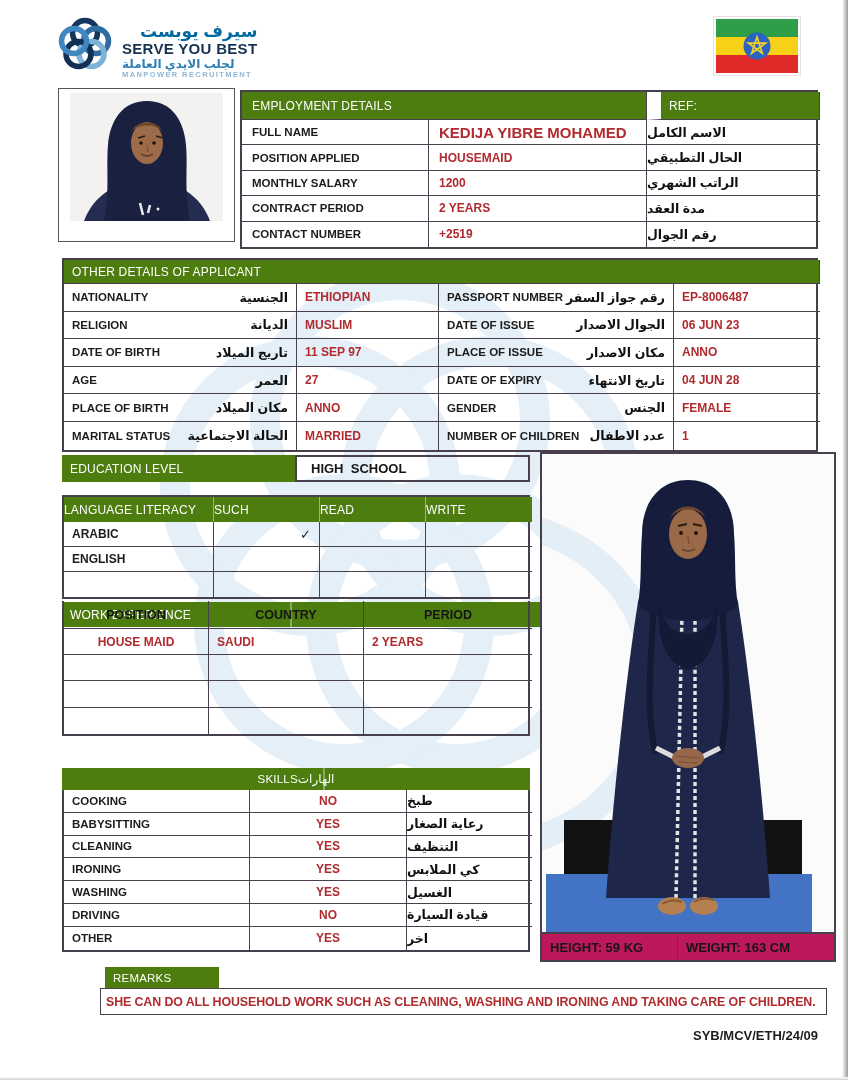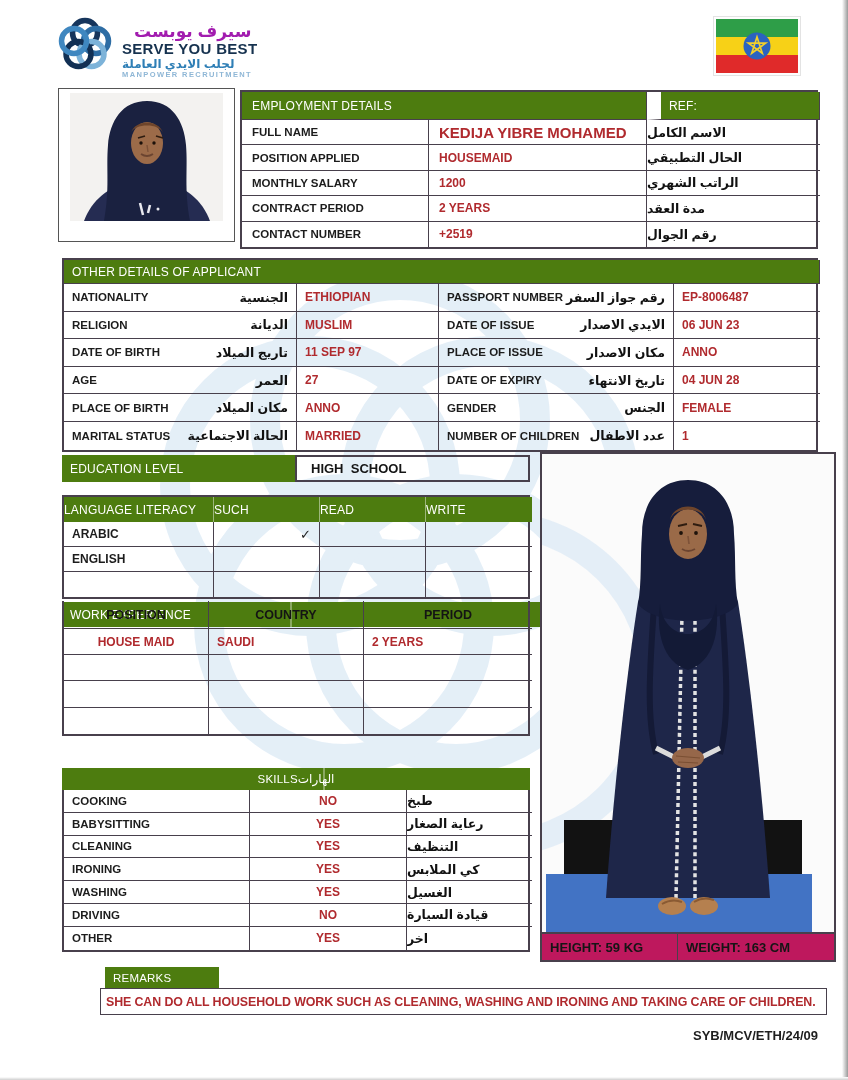--- a/index.html
+++ b/index.html
@@ -17,21 +17,21 @@
     background:linear-gradient(to bottom,#ffffff,#cfcfcf); z-index:5; }
 
   
   .watermark { position:absolute; left:150px; top:268px; z-index:0; opacity:.55; }
 
   .z { position:absolute; z-index:1; }
 
   
   .logo-block { left:54px; top:12px; width:290px; height:78px; display:flex; gap:6px; }
   .logo-text { display:flex; flex-direction:column; justify-content:center; line-height:1.12; }
-  .logo-ar   { font-size:17px; font-weight:700; color:#a21caf; direction:rtl; text-align:center;margin-left:6px; }
+  .logo-ar   { font-size:17px; font-weight:700; color:#0369a1; direction:rtl; text-align:right;margin-left:6px; }
   .logo-en   { font-size:15px; font-weight:700; color:#16324f; letter-spacing:.3px; }
   .logo-ar2  { font-size:12px; font-weight:700; color:#2f7fb6; direction:rtl; text-align:left; }
   .logo-en2  { font-size:7.5px; font-weight:700; color:#8fb7d6; letter-spacing:1.4px; }
 
   
   .flag { left:716px; top:19px; width:82px; height:54px; box-shadow:0 0 0 2px #fdfdfd,0 0 0 3px #e3e3e3; }
   .flag .stripe { width:100%; height:18px; }
   .flag .emblem { position:absolute; left:26px; top:12px; }
 
   
@@ -235,21 +235,21 @@
       </div>
     <div class="cell c-val val">EP-8006487</div>
 
     <div class="cell duo">
         <span class="lab">RELIGION</span>
         <span class="arr">الديانة</span>
       </div>
     <div class="cell c-val val">MUSLIM</div>
     <div class="cell duo">
         <span class="lab">DATE OF ISSUE</span>
-        <span class="arr">الايدي الاصدار</span>
+        <span class="arr">الجوال الاصدار</span>
       </div>
     <div class="cell c-val val">06 JUN  23</div>
 
     <div class="cell duo">
         <span class="lab">DATE OF BIRTH</span>
         <span class="arr">تاريج الميلاد</span>
       </div>
     <div class="cell c-val val">11 SEP  97</div>
     <div class="cell duo">
         <span class="lab">PLACE OF ISSUE</span>

